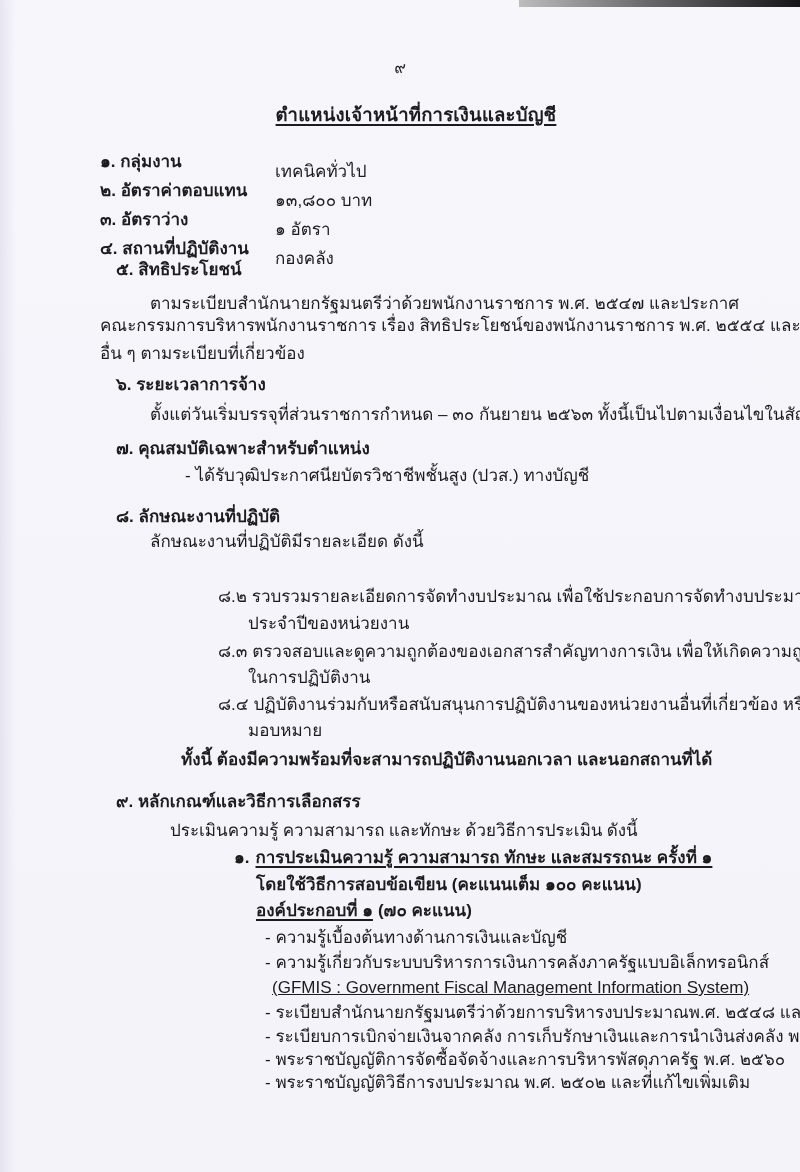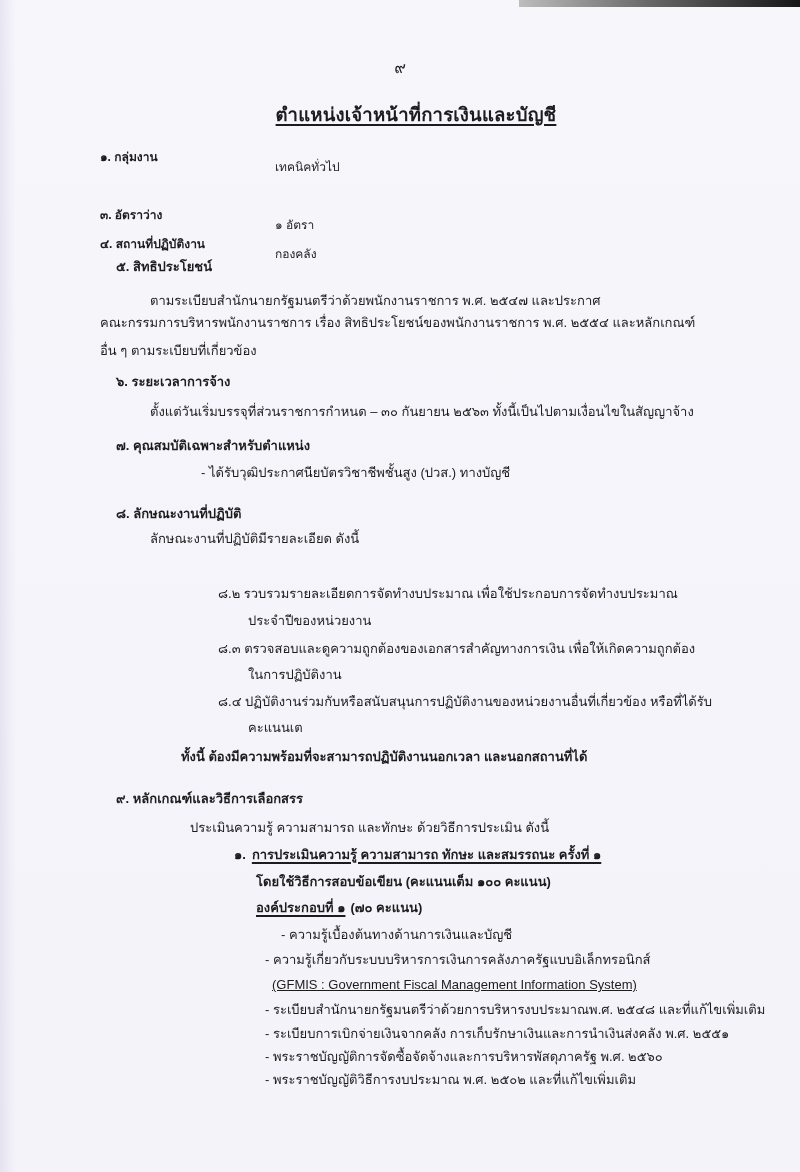--- a/index.html
+++ b/index.html
@@ -18,91 +18,95 @@
     background:linear-gradient(90deg,rgba(205,200,225,0.38),rgba(205,200,225,0));
     pointer-events:none;
   }
   .scanbar{
     position:absolute;top:0;left:519px;width:281px;height:7px;
     background:linear-gradient(90deg,#bdbdbd 0%,#6a6a6a 45%,#161616 100%);
   }
   .ln{
     position:absolute;
     white-space:nowrap;
-    font-size:13px;
+    font-size:17px;
     line-height:1.3;
   }
   .b{font-weight:bold;margin-left:16px;}
   .u{text-decoration:underline;text-underline-offset:3px;text-decoration-thickness:1.5px;}
   .center{left:0;width:100%;text-align:center;}
   .title{font-size:18.5px;letter-spacing:.2px;}
   .pageno{font-size:16px;}
   .num-prefix{margin-right:6px;}
   .score-suffix{margin-left:5px;}
   .val{position:absolute;left:275px;top:0;font-weight:normal;margin-top:10px;}
   .lbl{position:absolute;left:100px;top:0;font-weight:bold;}
-  .row{position:absolute;left:0;width:100%;height:24px;font-size:12px;white-space:nowrap;}
+  .row{position:absolute;left:0;width:100%;height:24px;font-size:17px;white-space:nowrap;}
 </style>
 </head>
 <body>
 
 <div class="page">
 
   <div class="scanbar"></div>
 
   <div class="ln center pageno" style="top:58px;">๙</div>
 
   <div class="ln center b u title" style="top:103px;">ตำแหน่งเจ้าหน้าที่การเงินและบัญชี</div>
 
   <div class="row" style="top:147px;">
     <span class="lbl">๑. กลุ่มงาน</span>
     <span class="val">เทคนิคทั่วไป</span>
+  </div>
+  <div class="row" style="top:176px;">
+    <span class="lbl">๒. อัตราค่าตอบแทน</span>
+    <span class="val">๑๓,๘๐๐ บาท</span>
   </div>
   <div class="row" style="top:205px;">
     <span class="lbl">๓. อัตราว่าง</span>
     <span class="val">๑ อัตรา</span>
   </div>
   <div class="row" style="top:234px;">
     <span class="lbl">๔. สถานที่ปฏิบัติงาน</span>
     <span class="val">กองคลัง</span>
   </div>
 
   <div class="ln b" style="top:259px;left:100px;">๕. สิทธิประโยชน์</div>
   <div class="ln" style="top:287px;left:150px;margin-top:6px;">ตามระเบียบสำนักนายกรัฐมนตรีว่าด้วยพนักงานราชการ พ.ศ. ๒๕๔๗ และประกาศ</div>
   <div class="ln" style="top:315px;left:100px;">คณะกรรมการบริหารพนักงานราชการ เรื่อง สิทธิประโยชน์ของพนักงานราชการ พ.ศ. ๒๕๕๔ และหลักเกณฑ์</div>
   <div class="ln" style="top:343px;left:100px;">อื่น ๆ ตามระเบียบที่เกี่ยวข้อง</div>
 
   <div class="ln b" style="top:374px;left:100px;">๖. ระยะเวลาการจ้าง</div>
   <div class="ln" style="top:404px;left:150px;">ตั้งแต่วันเริ่มบรรจุที่ส่วนราชการกำหนด – ๓๐ กันยายน ๒๕๖๓ ทั้งนี้เป็นไปตามเงื่อนไขในสัญญาจ้าง</div>
 
   <div class="ln b" style="top:438px;left:100px;">๗. คุณสมบัติเฉพาะสำหรับตำแหน่ง</div>
-  <div class="ln" style="top:465px;left:185px;margin-left:16px;">- ได้รับวุฒิประกาศนียบัตรวิชาชีพชั้นสูง (ปวส.) ทางบัญชี</div>
+  <div class="ln" style="top:465px;left:185px;">- ได้รับวุฒิประกาศนียบัตรวิชาชีพชั้นสูง (ปวส.) ทางบัญชี</div>
 
   <div class="ln b" style="top:506px;left:100px;">๘. ลักษณะงานที่ปฏิบัติ</div>
   <div class="ln" style="top:531px;left:150px;">ลักษณะงานที่ปฏิบัติมีรายละเอียด ดังนี้</div>
   <div class="ln" style="top:586px;left:218px;">๘.๒ รวบรวมรายละเอียดการจัดทำงบประมาณ เพื่อใช้ประกอบการจัดทำงบประมาณ</div>
   <div class="ln" style="top:613px;left:248px;">ประจำปีของหน่วยงาน</div>
   <div class="ln" style="top:641px;left:218px;">๘.๓ ตรวจสอบและดูความถูกต้องของเอกสารสำคัญทางการเงิน เพื่อให้เกิดความถูกต้อง</div>
   <div class="ln" style="top:667px;left:248px;">ในการปฏิบัติงาน</div>
   <div class="ln" style="top:694px;left:218px;">๘.๔ ปฏิบัติงานร่วมกับหรือสนับสนุนการปฏิบัติงานของหน่วยงานอื่นที่เกี่ยวข้อง หรือที่ได้รับ</div>
-  <div class="ln" style="top:720px;left:248px;">คะแนนเต</div>
+  <div class="ln" style="top:720px;left:248px;">มอบหมาย</div>
   <div class="ln b" style="top:749px;left:165px;">ทั้งนี้ ต้องมีความพร้อมที่จะสามารถปฏิบัติงานนอกเวลา และนอกสถานที่ได้</div>
 
   <div class="ln b" style="top:791px;left:100px;">๙. หลักเกณฑ์และวิธีการเลือกสรร</div>
-  <div class="ln" style="top:820px;left:190px;">ประเมินความรู้ ความสามารถ และทักษะ ด้วยวิธีการประเมิน ดังนี้</div>
+  <div class="ln" style="top:820px;left:170px;font-family:Liberation Serif, serif;">ประเมินความรู้ ความสามารถ และทักษะ ด้วยวิธีการประเมิน ดังนี้</div>
 
   <div class="ln b" style="top:847px;left:218px;">
     <span class="num-prefix">๑.</span><span class="u">การประเมินความรู้ ความสามารถ ทักษะ และสมรรถนะ ครั้งที่ ๑</span>
   </div>
   <div class="ln b" style="top:874px;left:240px;">โดยใช้วิธีการสอบข้อเขียน (คะแนนเต็ม ๑๐๐ คะแนน)</div>
   <div class="ln b" style="top:900px;left:240px;">
     <span class="u">องค์ประกอบที่ ๑</span><span class="score-suffix">(๗๐ คะแนน)</span>
   </div>
 
-  <div class="ln" style="top:927px;left:265px;margin-left:16px;">- ความรู้เบื้องต้นทางด้านการเงินและบัญชี</div>
+  <div class="ln" style="top:927px;left:265px;">- ความรู้เบื้องต้นทางด้านการเงินและบัญชี</div>
   <div class="ln" style="top:952px;left:265px;">- ความรู้เกี่ยวกับระบบบริหารการเงินการคลังภาครัฐแบบอิเล็กทรอนิกส์</div>
   <div class="ln" style="top:977px;left:272px;text-decoration:underline;">(GFMIS : Government Fiscal Management Information System)</div>
   <div class="ln" style="top:1002px;left:265px;">- ระเบียบสำนักนายกรัฐมนตรีว่าด้วยการบริหารงบประมาณพ.ศ. ๒๕๔๘ และที่แก้ไขเพิ่มเติม</div>
   <div class="ln" style="top:1026px;left:265px;">- ระเบียบการเบิกจ่ายเงินจากคลัง การเก็บรักษาเงินและการนำเงินส่งคลัง พ.ศ. ๒๕๕๑</div>
   <div class="ln" style="top:1049px;left:265px;">- พระราชบัญญัติการจัดซื้อจัดจ้างและการบริหารพัสดุภาครัฐ พ.ศ. ๒๕๖๐</div>
   <div class="ln" style="top:1072px;left:265px;">- พระราชบัญญัติวิธีการงบประมาณ พ.ศ. ๒๕๐๒ และที่แก้ไขเพิ่มเติม</div>
 
 </div>
 
 </body></html>

